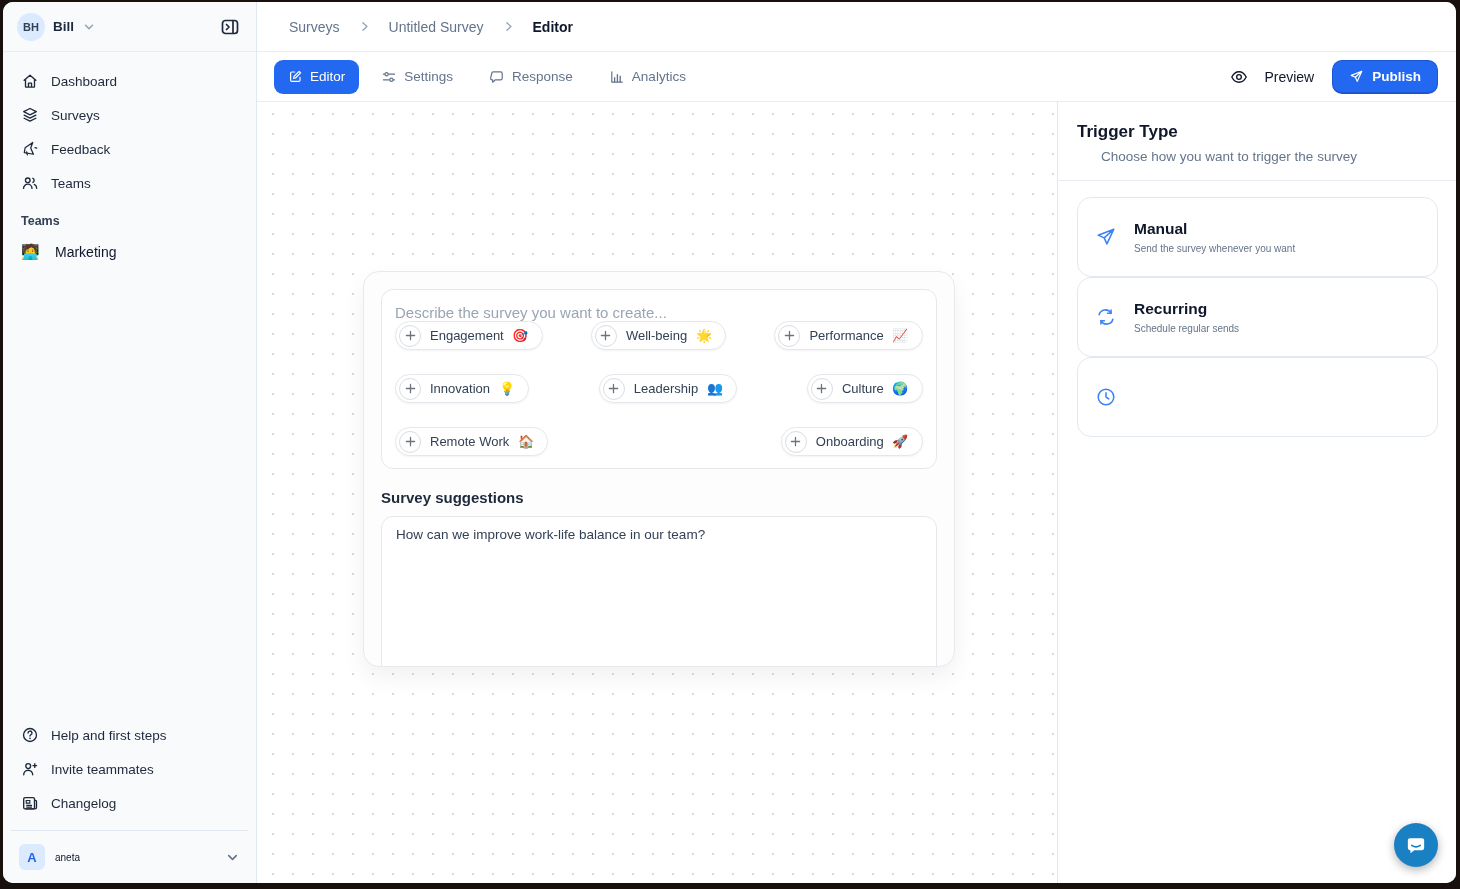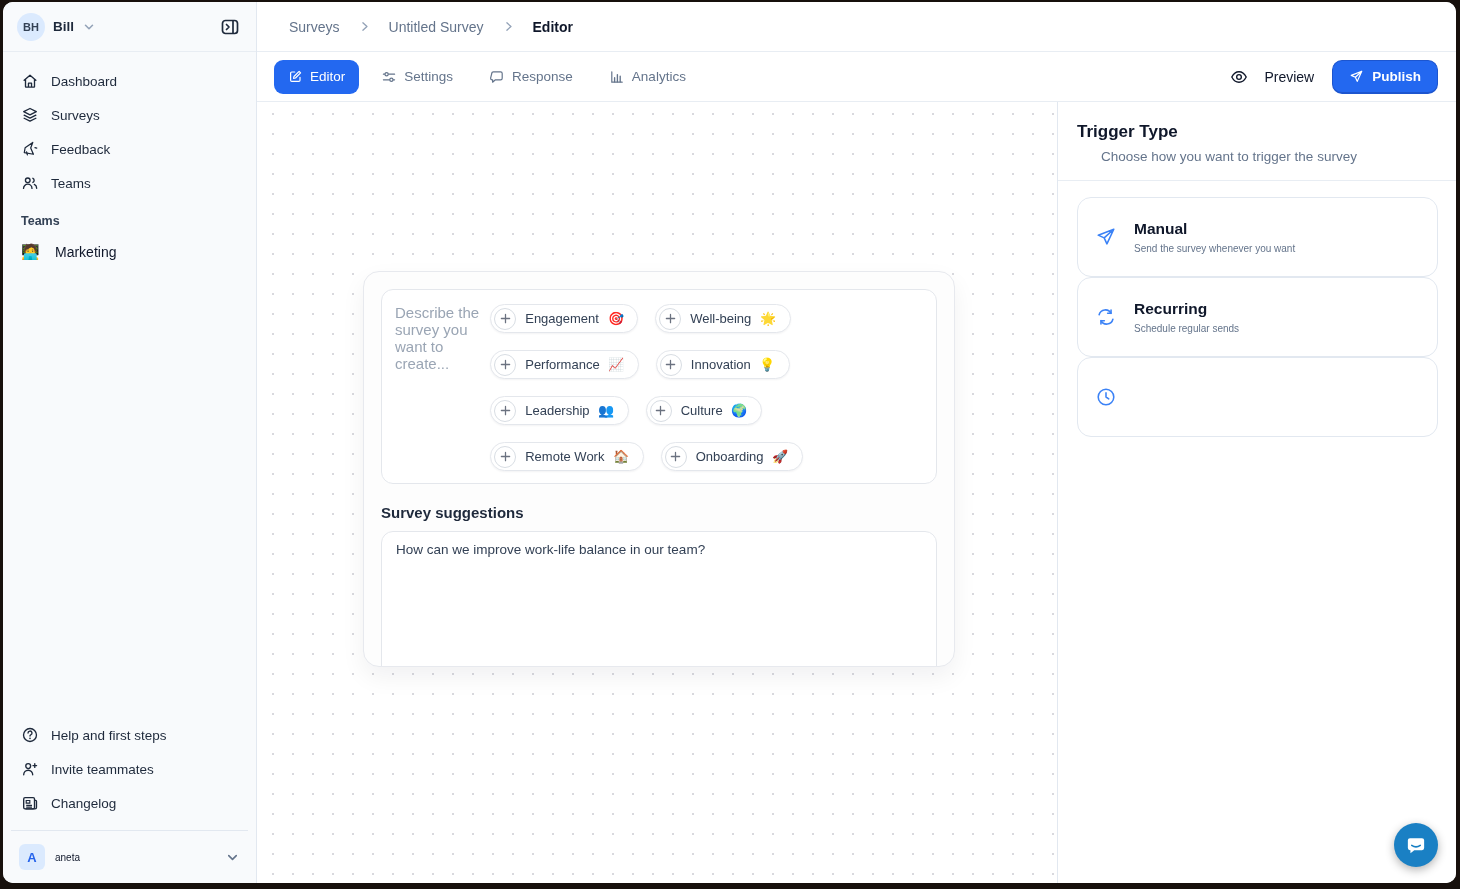--- a/index.html
+++ b/index.html
@@ -45,23 +45,23 @@
 
   .content { flex:1; display:flex; min-height:0; }
   .canvas { flex:1; position:relative; background-color:#ffffff;
     background-image:radial-gradient(#d9d9de 1.2px, transparent 1.3px);
     background-size:20px 20px; background-position:6px 2px; overflow:hidden; }
 
   
   .gen-card { position:absolute; left:106px; top:169px; width:592px; height:396px;
     background:#fdfdfd; border:1px solid #e7e9ee; border-radius:16px;
     box-shadow:0 10px 24px rgba(15,23,42,.06); display:flex; flex-direction:column; overflow:hidden; }
-  .prompt-box { margin:17px 17px 0 17px; height:200px; background:#fff; border:1px solid #e4e7ec; border-radius:12px; padding:14px 13px 12px 13px; display:flex; flex-direction:row; cursor:text; }
+  .prompt-box { margin:17px 17px 0 17px; height:200px; background:#fff; border:1px solid #e4e7ec; border-radius:12px; padding:14px 13px 12px 13px; display:flex; flex-direction:column; cursor:text; }
   .placeholder { font-size:15px; color:#9aa5b4; }
-  .chips { margin-top:auto; display:flex; flex-wrap:wrap; gap:17px; }
+  .chips { margin-top:auto; display:flex; flex-wrap:wrap; gap:24px;justify-content:space-between; }
   .chip { display:flex; align-items:center; gap:9px; height:29px; padding:0 13px 0 3px; background:#fff; border:1px solid #e4e7ec; border-radius:15px; box-shadow:0 1px 2px rgba(15,23,42,.05); cursor:pointer; }
   .chip-plus { width:22px; height:22px; border-radius:50%; border:1px solid #d8dde3; display:flex; align-items:center; justify-content:center; }
   .chip-label { font-size:13px; color:#334155; }
   .chip-emoji { font-size:13px; line-height:1; }
   .suggestions { padding:20px 17px 0 17px; }
   .suggestions-title { font-size:15px; font-weight:bold; color:#1e293b; margin-bottom:10px; }
   .suggestion-row { display:flex; gap:17px; overflow:hidden;flex-direction:column; }
   .suggestion-card { flex:0 0 413px; height:58px; background:#fff; border:1px solid #e4e7ec; border-radius:12px; padding:10px 14px; font-size:13.5px; color:#334155; cursor:pointer; white-space:nowrap; overflow:hidden; }
   .gen-footer { margin-top:auto; border-top:1px solid #e7e9ee; height:59px; display:flex; align-items:center; justify-content:space-between; padding:0 18px 0 17px; }
   .tone-select { width:128px; height:36px; background:#fff; border:1px solid #e4e7ec; border-radius:10px; display:flex; align-items:center; justify-content:space-between; padding:0 12px 0 31px; cursor:pointer; }

